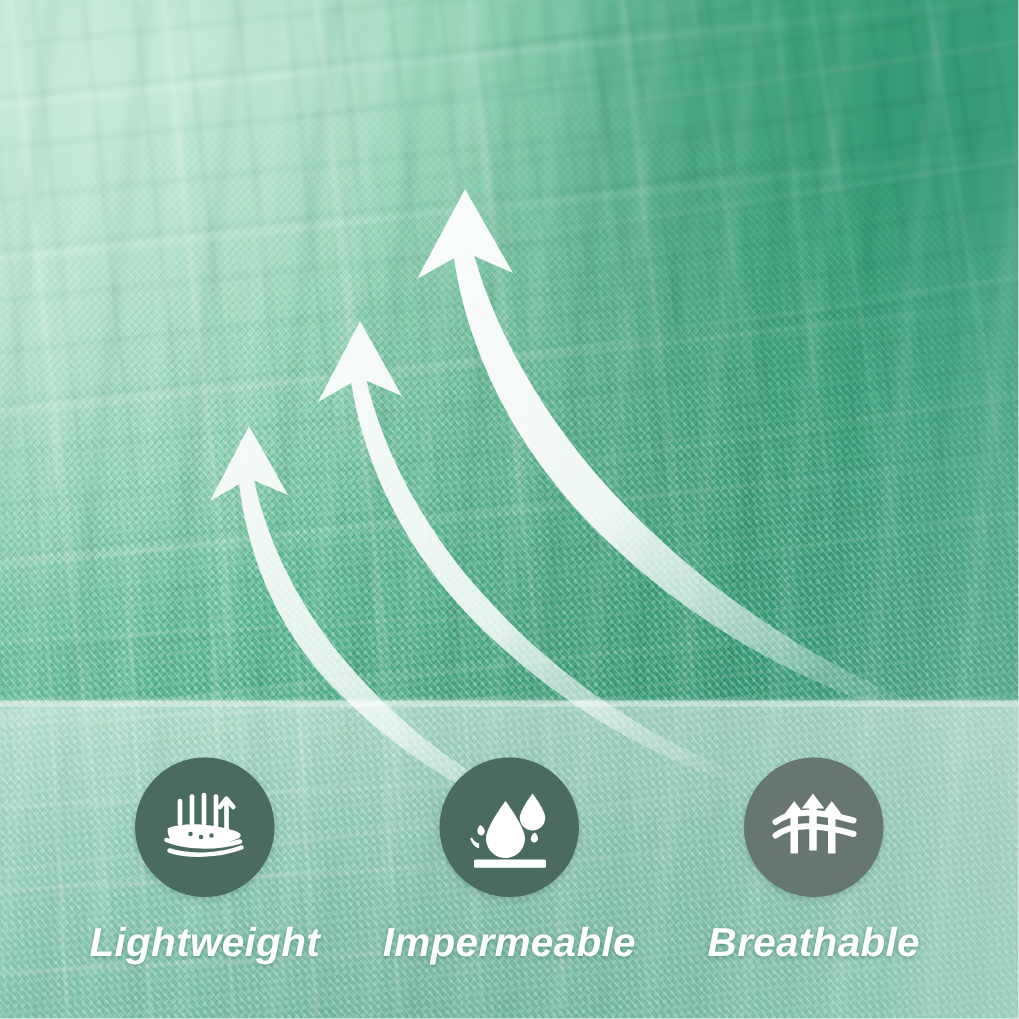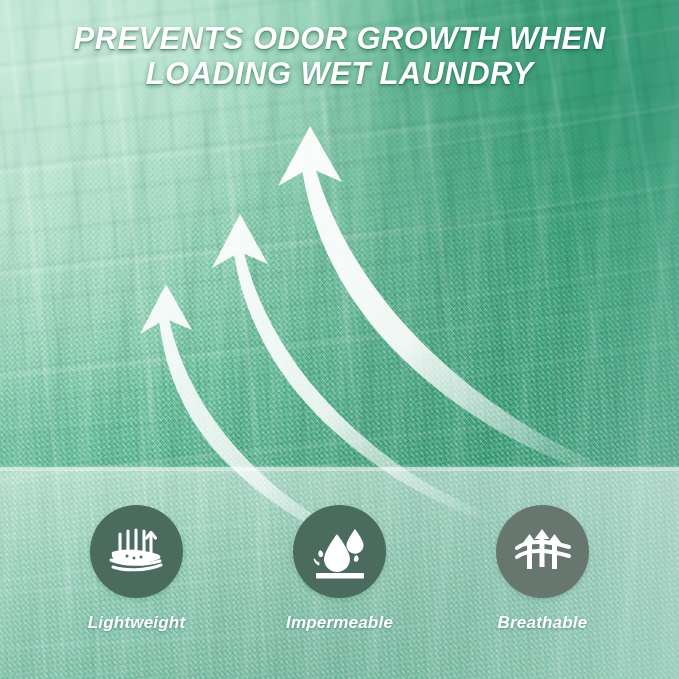--- a/index.html
+++ b/index.html
@@ -157,21 +157,21 @@
   .badge{
     width:93px;height:93px;border-radius:50%;
     display:flex;align-items:center;justify-content:center;
     box-shadow:0 2px 5px rgba(0,60,42,.17);
   }
   .badge svg{display:block;}
   .flabel{
     margin-top:15px;
     color:#ffffff;
     font-weight:bold;font-style:italic;
-    font-size:17px;letter-spacing:.2px;
+    font-size:27px;letter-spacing:.2px;
     text-shadow:0 1px 3px rgba(0,70,50,.40);
   }
 </style>
 </head>
 <body>
 
 <div id="stage">
 
   <div class="layer" id="bg-base"></div>
   <div class="layer" id="bg-tint-right"></div>
@@ -233,22 +233,20 @@
                L 386 556
                C 326 540, 268 506, 222 458
                C 176 410, 160 352, 158 304 Z" fill="url(#fadeS)"></path>
       <path d="M166 284 L 192 330 L 166 319 L 140 334 Z" fill="#ffffff"></path>
     </g>
   </svg>
 
   <div id="veil-edge"></div>
   <div id="veil"></div>
 
-  <div id="headline">PREVENTS ODOR GROWTH WHEN
-LOADING WET LAUNDRY</div>
 
   <div id="features">
 
     <div class="feature">
       <div class="badge" style="background:#4a6b5e;">
         <svg width="60" height="56" viewBox="0 0 60 56" fill="none" stroke="#ffffff" stroke-width="3.1" stroke-linecap="round" stroke-linejoin="round">
 
           <path d="M13 10 L13 25"></path>
           <path d="M21 7  L21 25"></path>
           <path d="M29 6  L29 25"></path>

